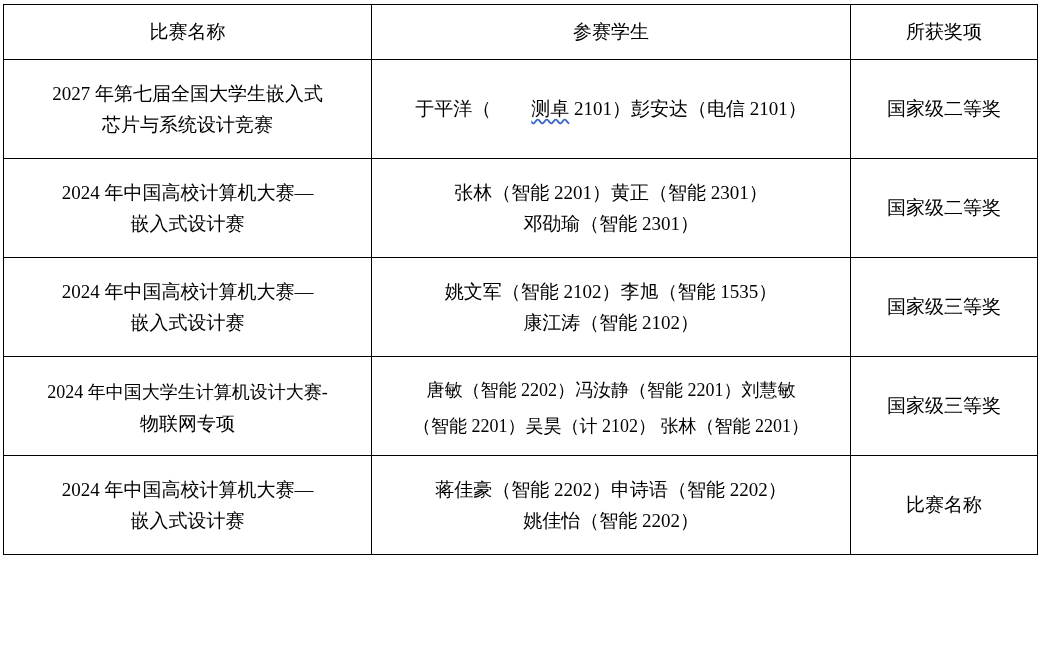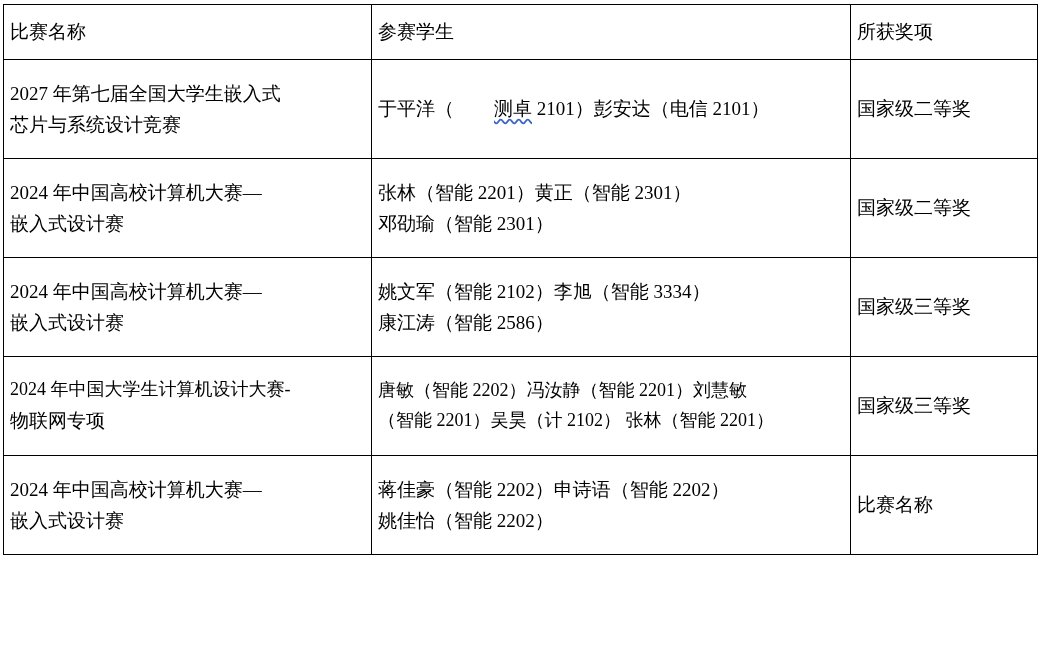--- a/index.html
+++ b/index.html
@@ -22,21 +22,21 @@
   }
   table.award-table {
     border-collapse: collapse;
     width: 1034px;
     margin: 4px 0 0 3px;
     table-layout: fixed;
   }
   table.award-table td,
   table.award-table th {
     border: 1px solid #000000;
-    text-align: left;
+    text-align: center;
     vertical-align: middle;
     font-weight: normal;
     font-size: 19px;
     line-height: 1.65;
     padding: 6px 6px;
   }
   col.c-name   { width: 368px; }
   col.c-stu    { width: 479px; }
   col.c-award  { width: 187px; }
 
@@ -49,20 +49,21 @@
   }
   .cell-lines {
     display: block;
   }
   .cell-lines .ln {
     display: block;
     white-space: nowrap;
   }
   .tight {
     font-size: 18px;
+    margin-top: 6px;
   }
   .squiggle {
     text-decoration: underline;
     text-decoration-style: wavy;
     text-decoration-color: #3a66c8;
     text-underline-offset: 3px;
     margin-left: 40px;
   }
 </style>
 </head>
@@ -118,22 +119,22 @@
 
       <tr>
         <td>
           <span class="cell-lines">
             <span class="ln">2024 年中国高校计算机大赛—</span>
             <span class="ln">嵌入式设计赛</span>
           </span>
         </td>
         <td>
           <span class="cell-lines">
-            <span class="ln">姚文军（智能 2102）李旭（智能 3334）</span>
-            <span class="ln">康江涛（智能 2586）</span>
+            <span class="ln">姚文军（智能 2102）李旭（智能 1535）</span>
+            <span class="ln">康江涛（智能 2102）</span>
           </span>
         </td>
         <td>国家级三等奖</td>
       </tr>
 
       <tr>
         <td>
           <span class="cell-lines">
             <span class="ln tight">2024 年中国大学生计算机设计大赛-</span>
             <span class="ln">物联网专项</span>

